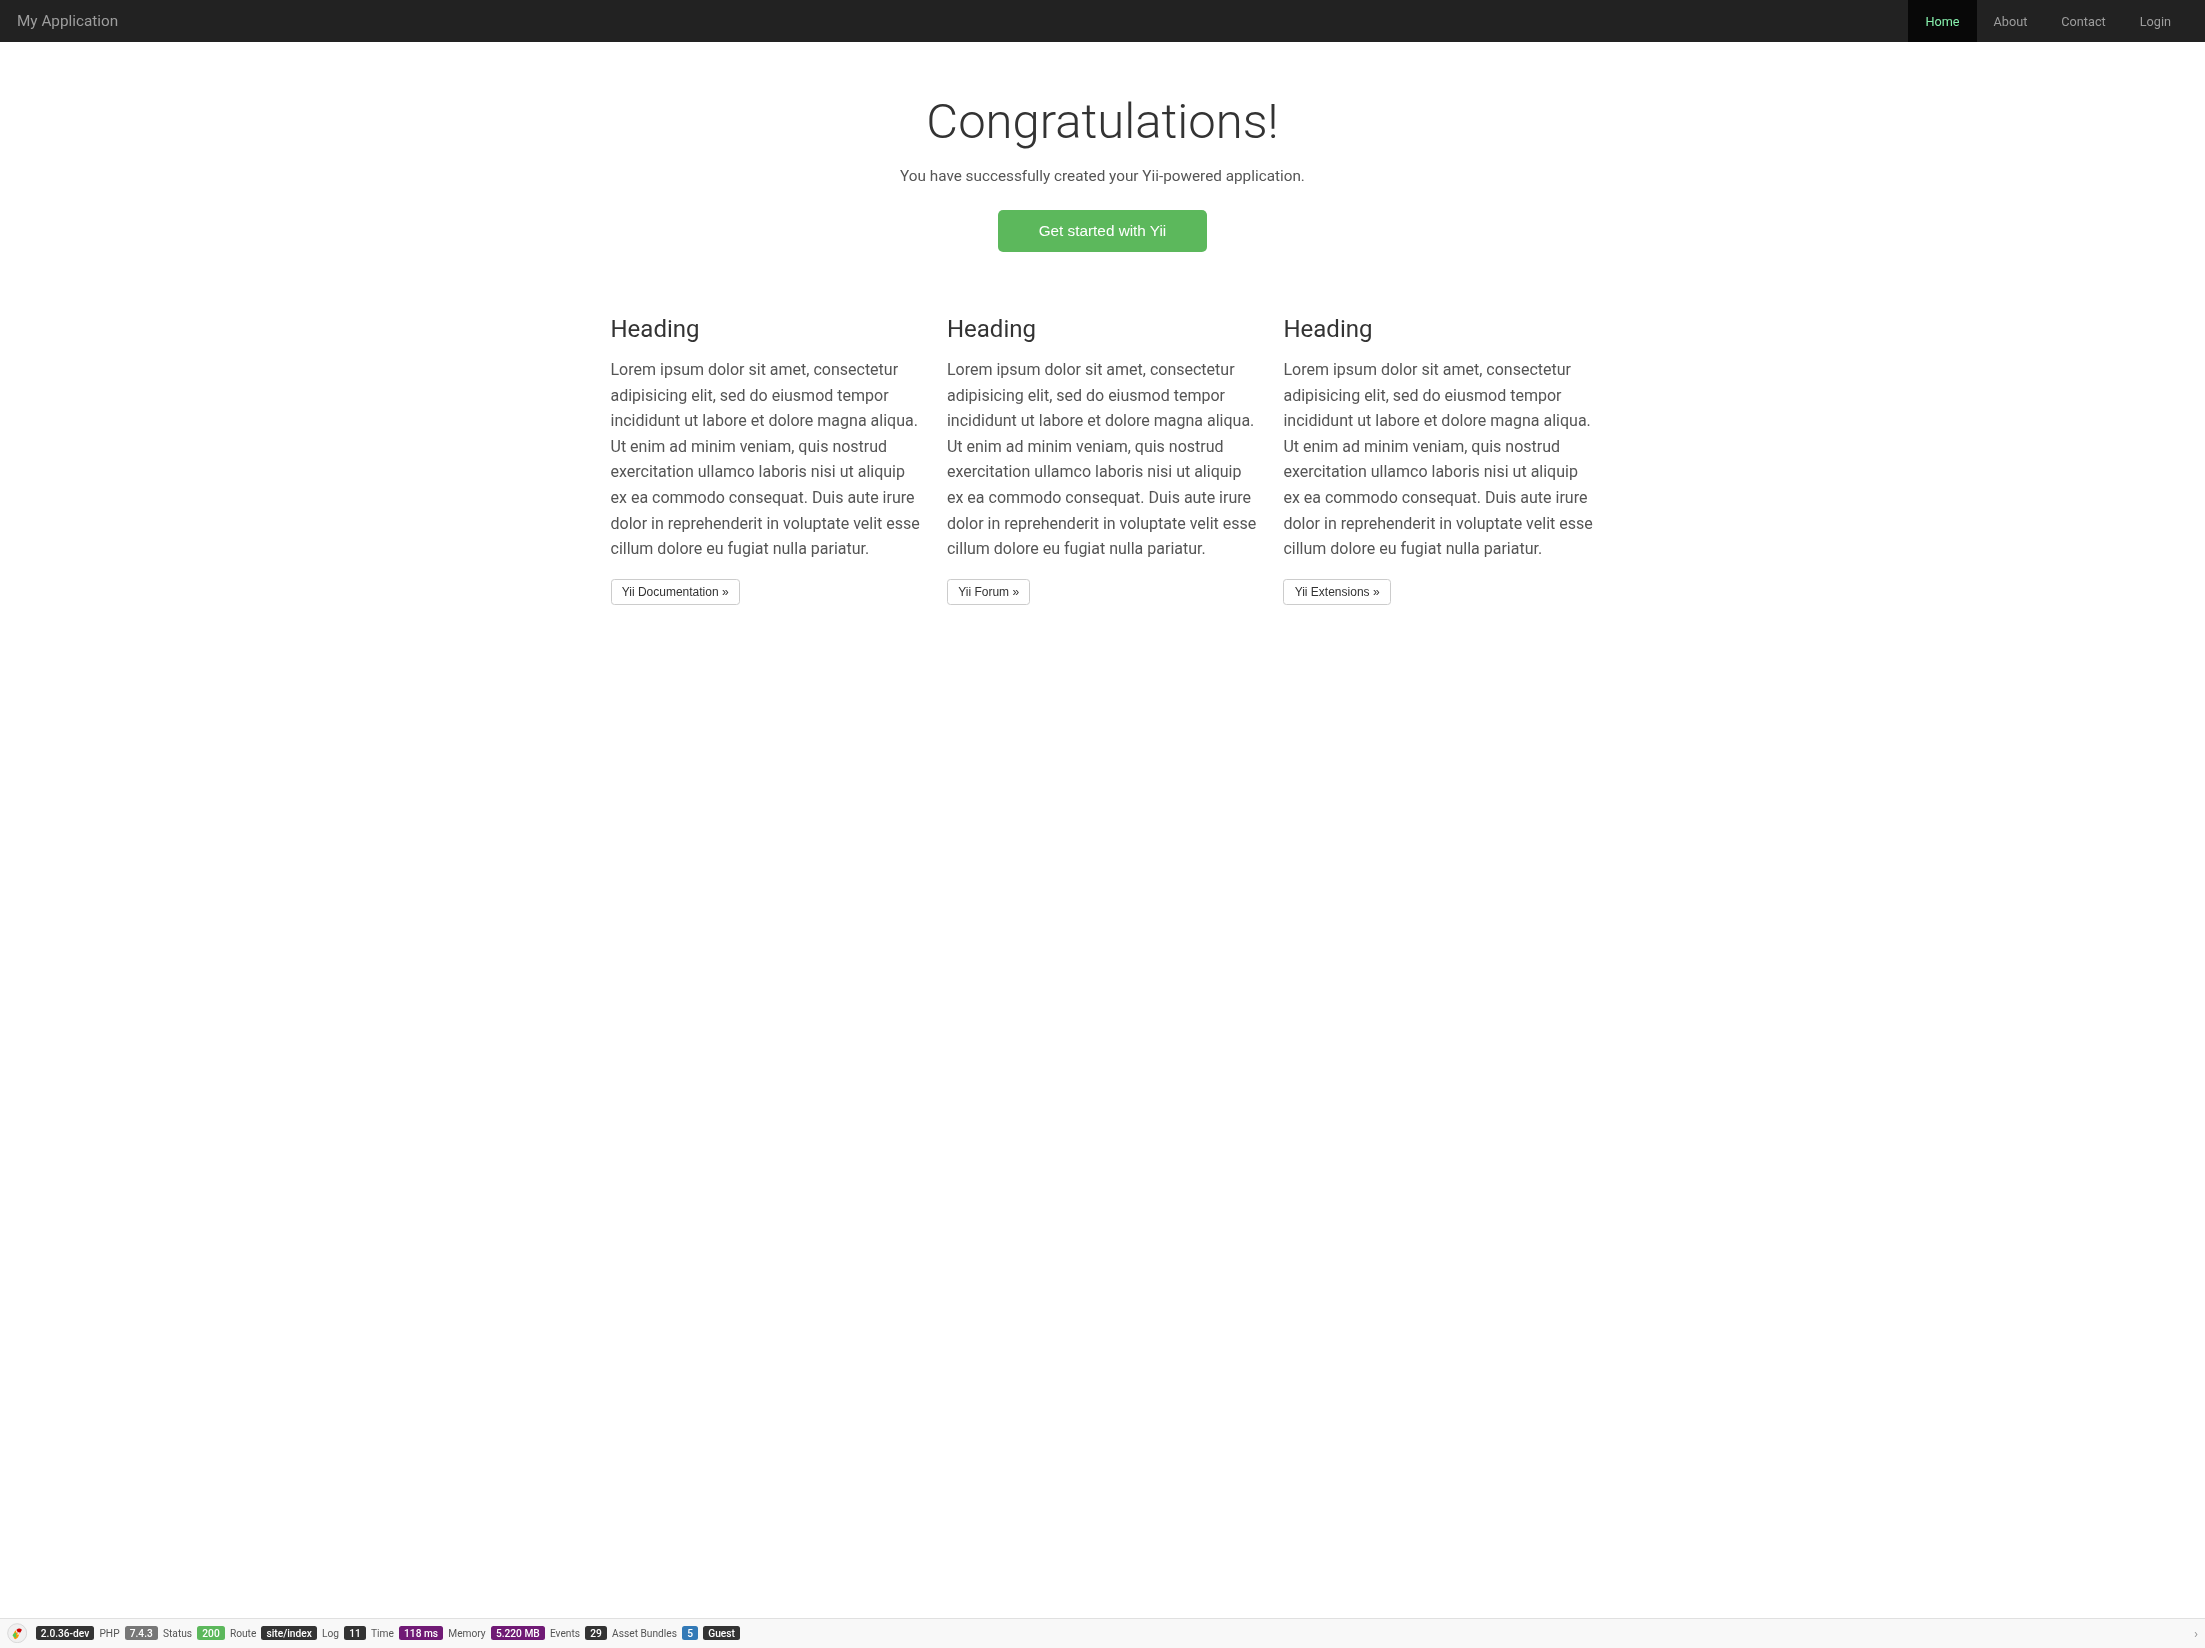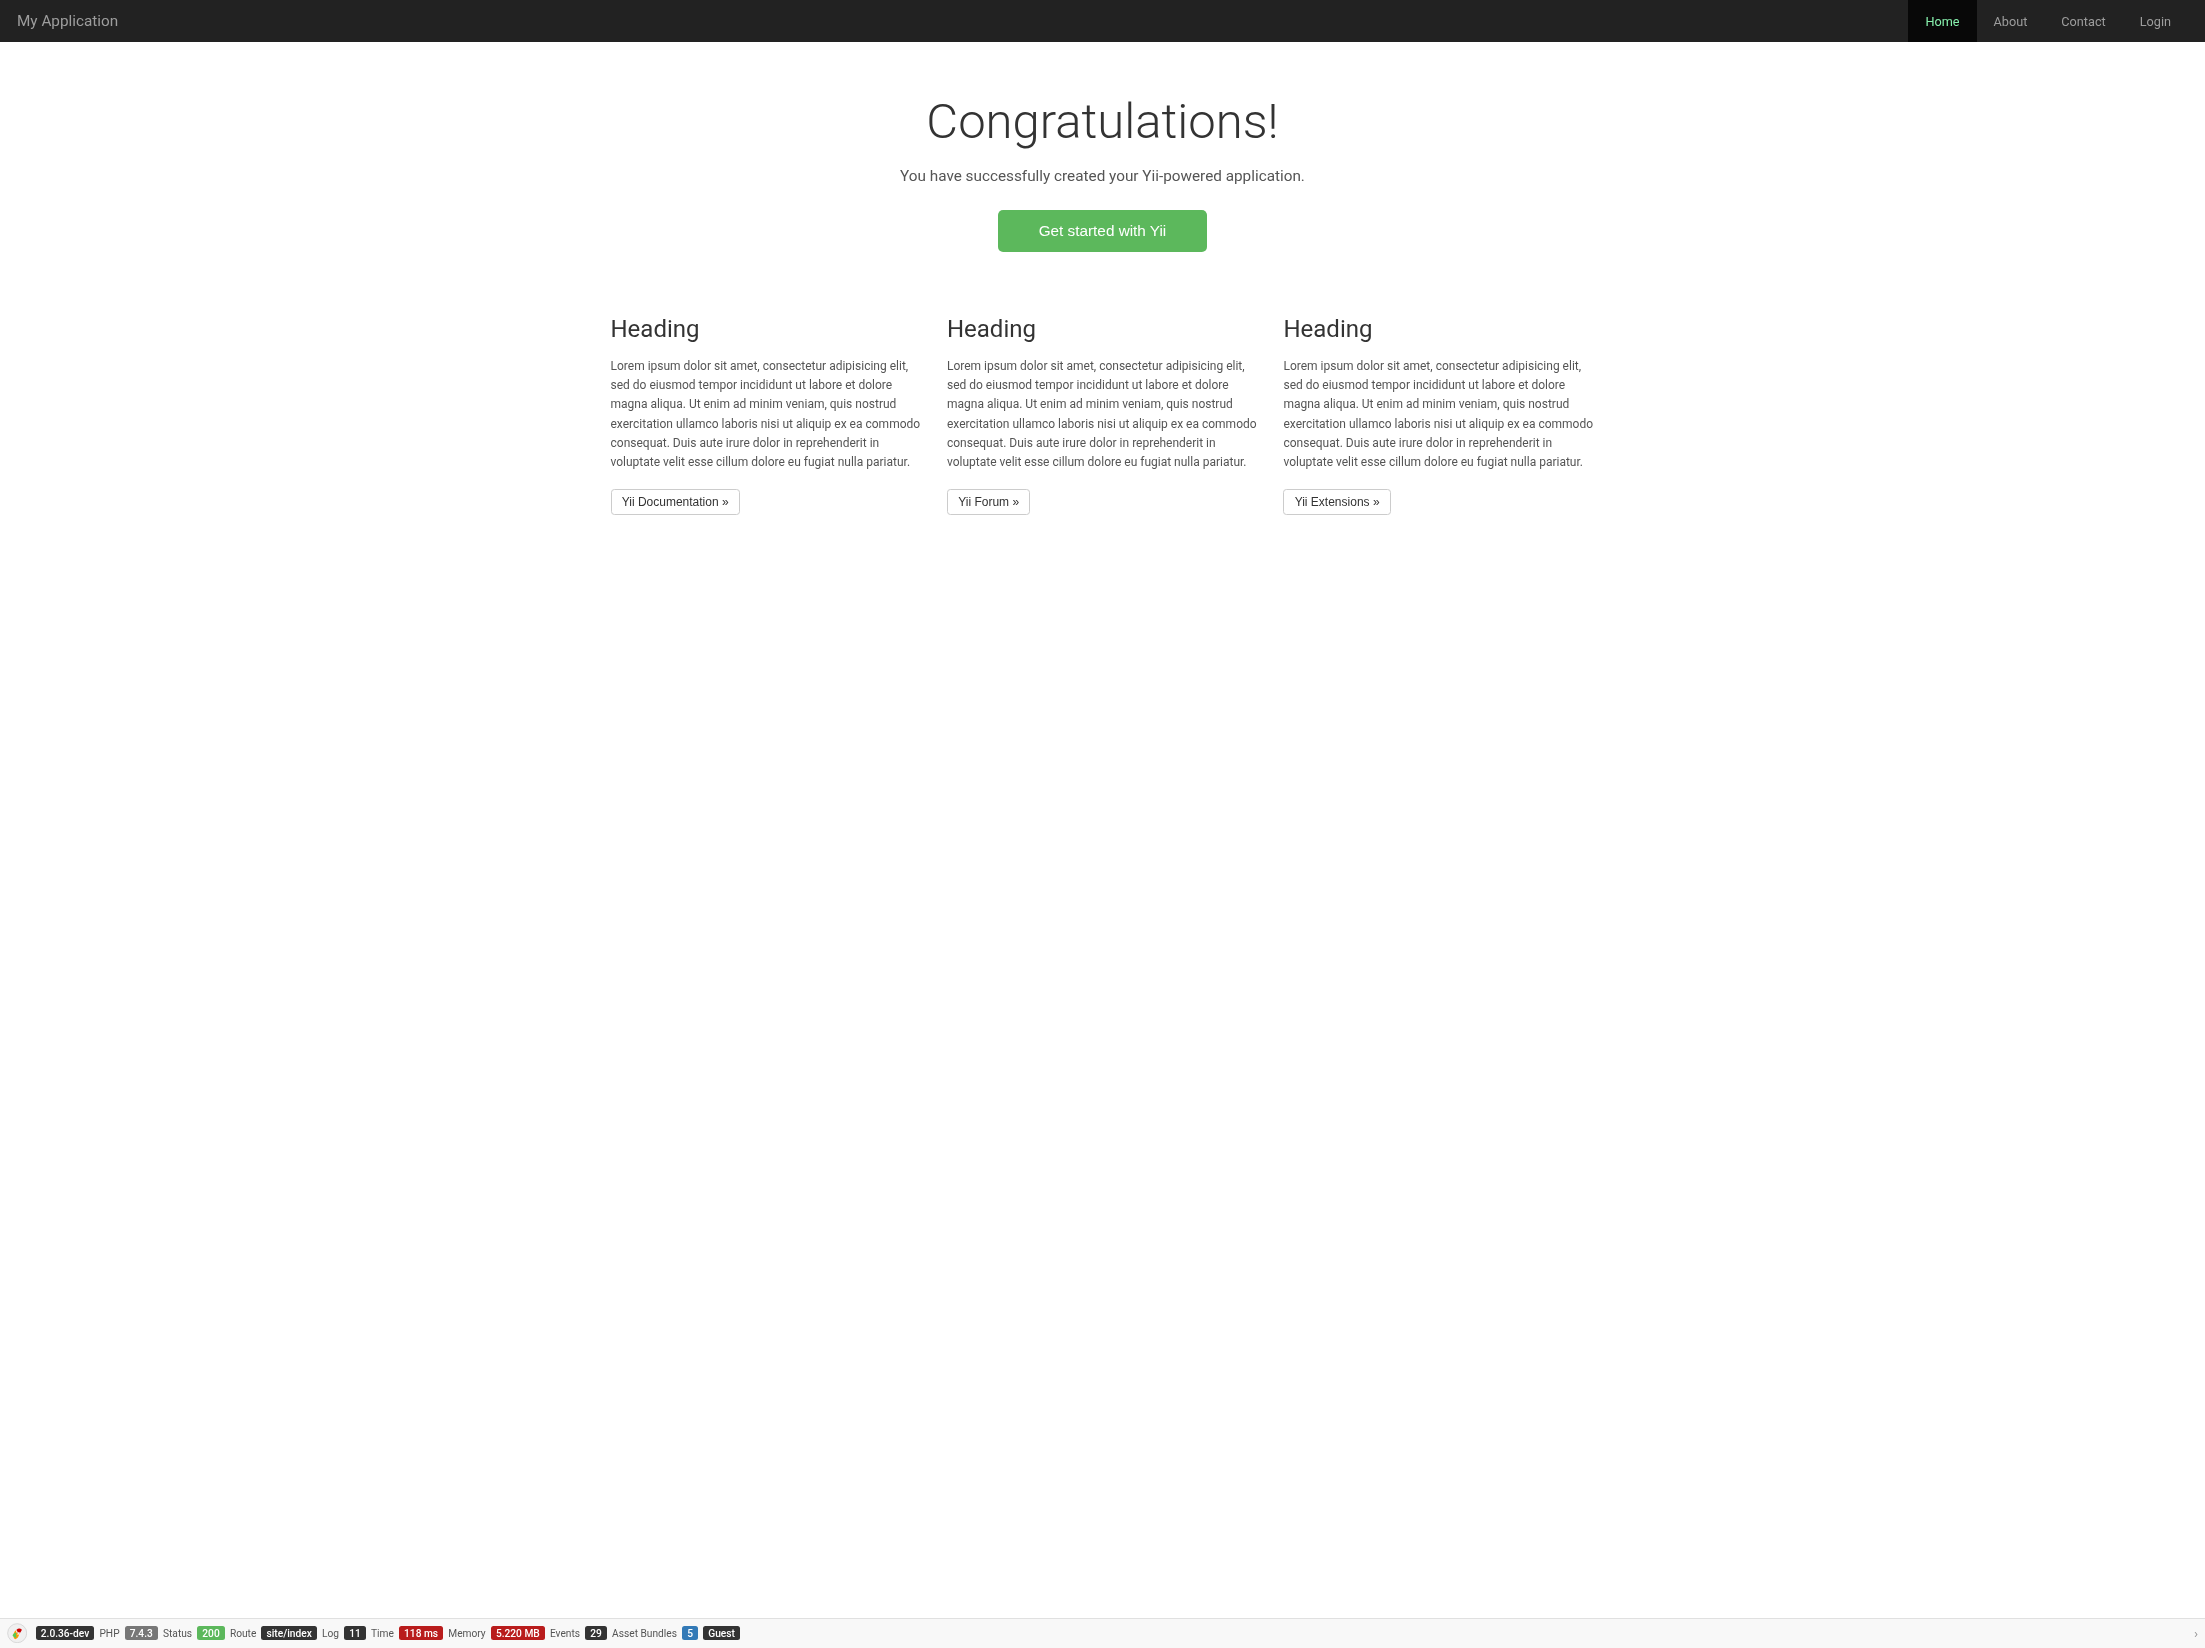--- a/index.html
+++ b/index.html
@@ -106,21 +106,21 @@
     }
 
     .column h2 {
       font-size: 24px;
       font-weight: 400;
       color: #333;
       margin-bottom: 13.6px;
     }
 
     .column p {
-      font-size: 12px;
+      font-size: 16px;
       color: #555;
       line-height: 1.6;
       margin-bottom: 17px;
     }
 
     .btn-outline {
       border: 0.8px solid #ccc;
       background: #fff;
       color: #333;
       padding: 5.1px 10.2px;
@@ -173,21 +173,21 @@
       background: #5cb85c;
       color: #fff;
     }
 
     .badge-teal {
       background: #337ab7;
       color: #fff;
     }
 
     .badge-blue {
-      background: #b91c1c;
+      background: #701a75;
       color: #fff;
     }
 
     .debug-label {
       color: #555;
     }
 
     .debug-arrow {
       margin-left: auto;
       color: #999;

